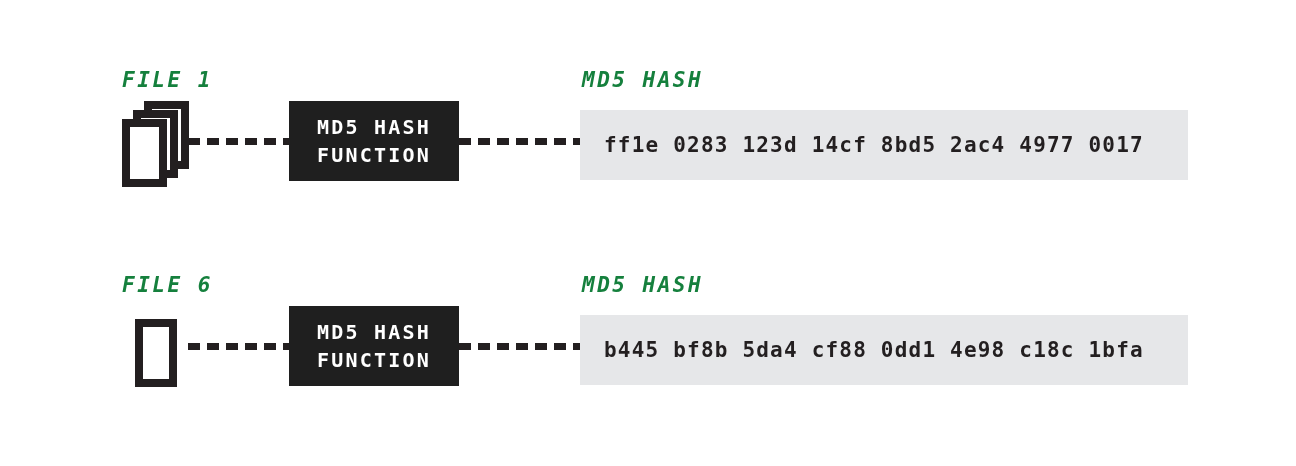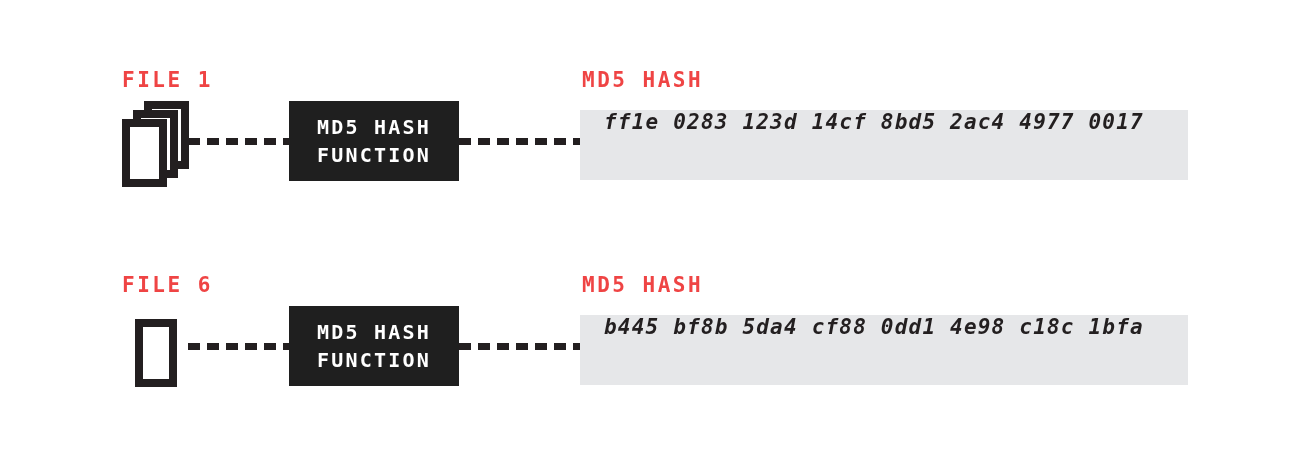--- a/index.html
+++ b/index.html
@@ -22,23 +22,24 @@
   }
   #row-1 { top: 0; }
   #row-2 { top: 205px; }
 
   
   .caption {
     position: absolute;
     font-size: 21px;
     font-weight: bold;
     letter-spacing: 2.5px;
-    color: #ef4444;
+    color: #15803d;
     white-space: pre;
     line-height: 1;
+    font-style: italic;
   }
   .caption-file { left: 122px; top: 70px; }
   .caption-hash { left: 582px; top: 70px; }
 
   
   .icon-wrap {
     position: absolute;
     left: 122px;
     top: 101px;
     width: 80px;
@@ -94,21 +95,21 @@
 
   
   .hash-box {
     position: absolute;
     left: 580px;
     top: 110px;
     width: 608px;
     height: 70px;
     background: #e6e7e9;
     display: flex;
-    font-style: italic;
+    align-items: center;
   }
   .hash-text {
     color: #231f20;
     font-size: 21px;
     font-weight: bold;
     letter-spacing: 1.2px;
     white-space: pre;
     padding-left: 24px;
   }
 </style>

